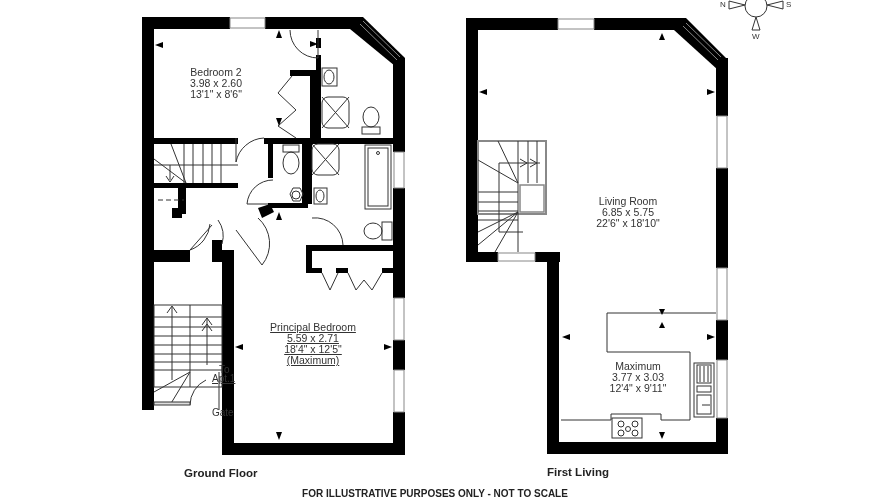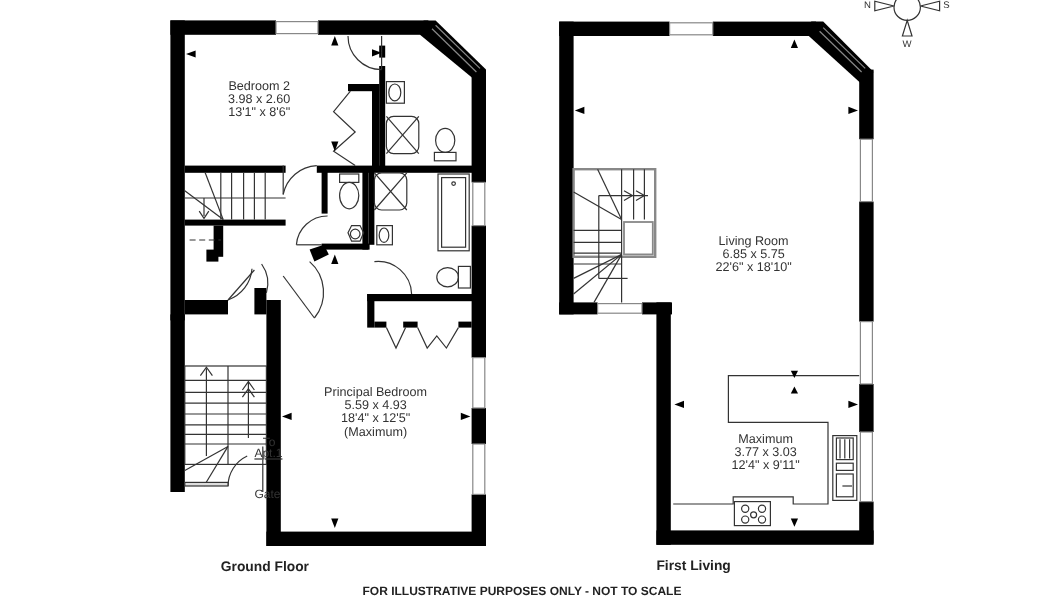--- a/index.html
+++ b/index.html
@@ -259,23 +259,23 @@
     <polygon points="756,17 752,30 760,30"></polygon>
   </g>
 </svg>
 
 <div class="room-label" style="left:216px; top:67px;">
   <span>Bedroom 2</span>
   <span>3.98 x 2.60</span>
   <span>13'1" x 8'6"</span>
 </div>
 
-<div class="room-label" style="left:313px; top:322px;">
+<div class="room-label" style="left:313px; top:322px;text-decoration:underline;">
   <span>Principal Bedroom</span>
-  <span>5.59 x 4.93</span>
+  <span>5.59 x 2.71</span>
   <span>18'4" x 12'5"</span>
   <span>(Maximum)</span>
 </div>
 
 <div class="room-label" style="left:628px; top:196px;">
   <span>Living Room</span>
   <span>6.85 x 5.75</span>
   <span>22'6" x 18'10"</span>
 </div>
 

